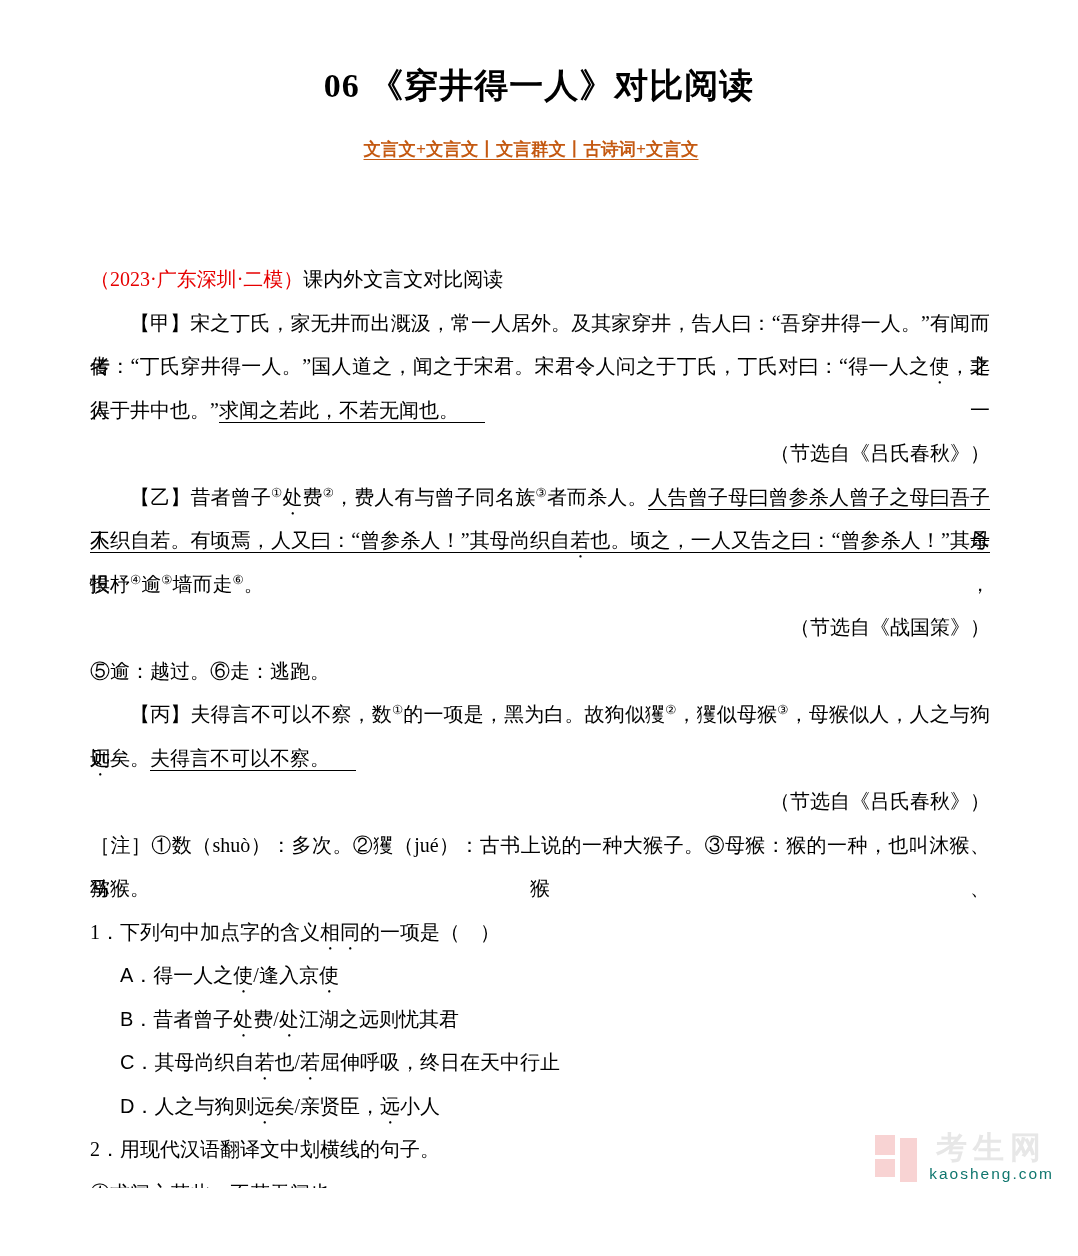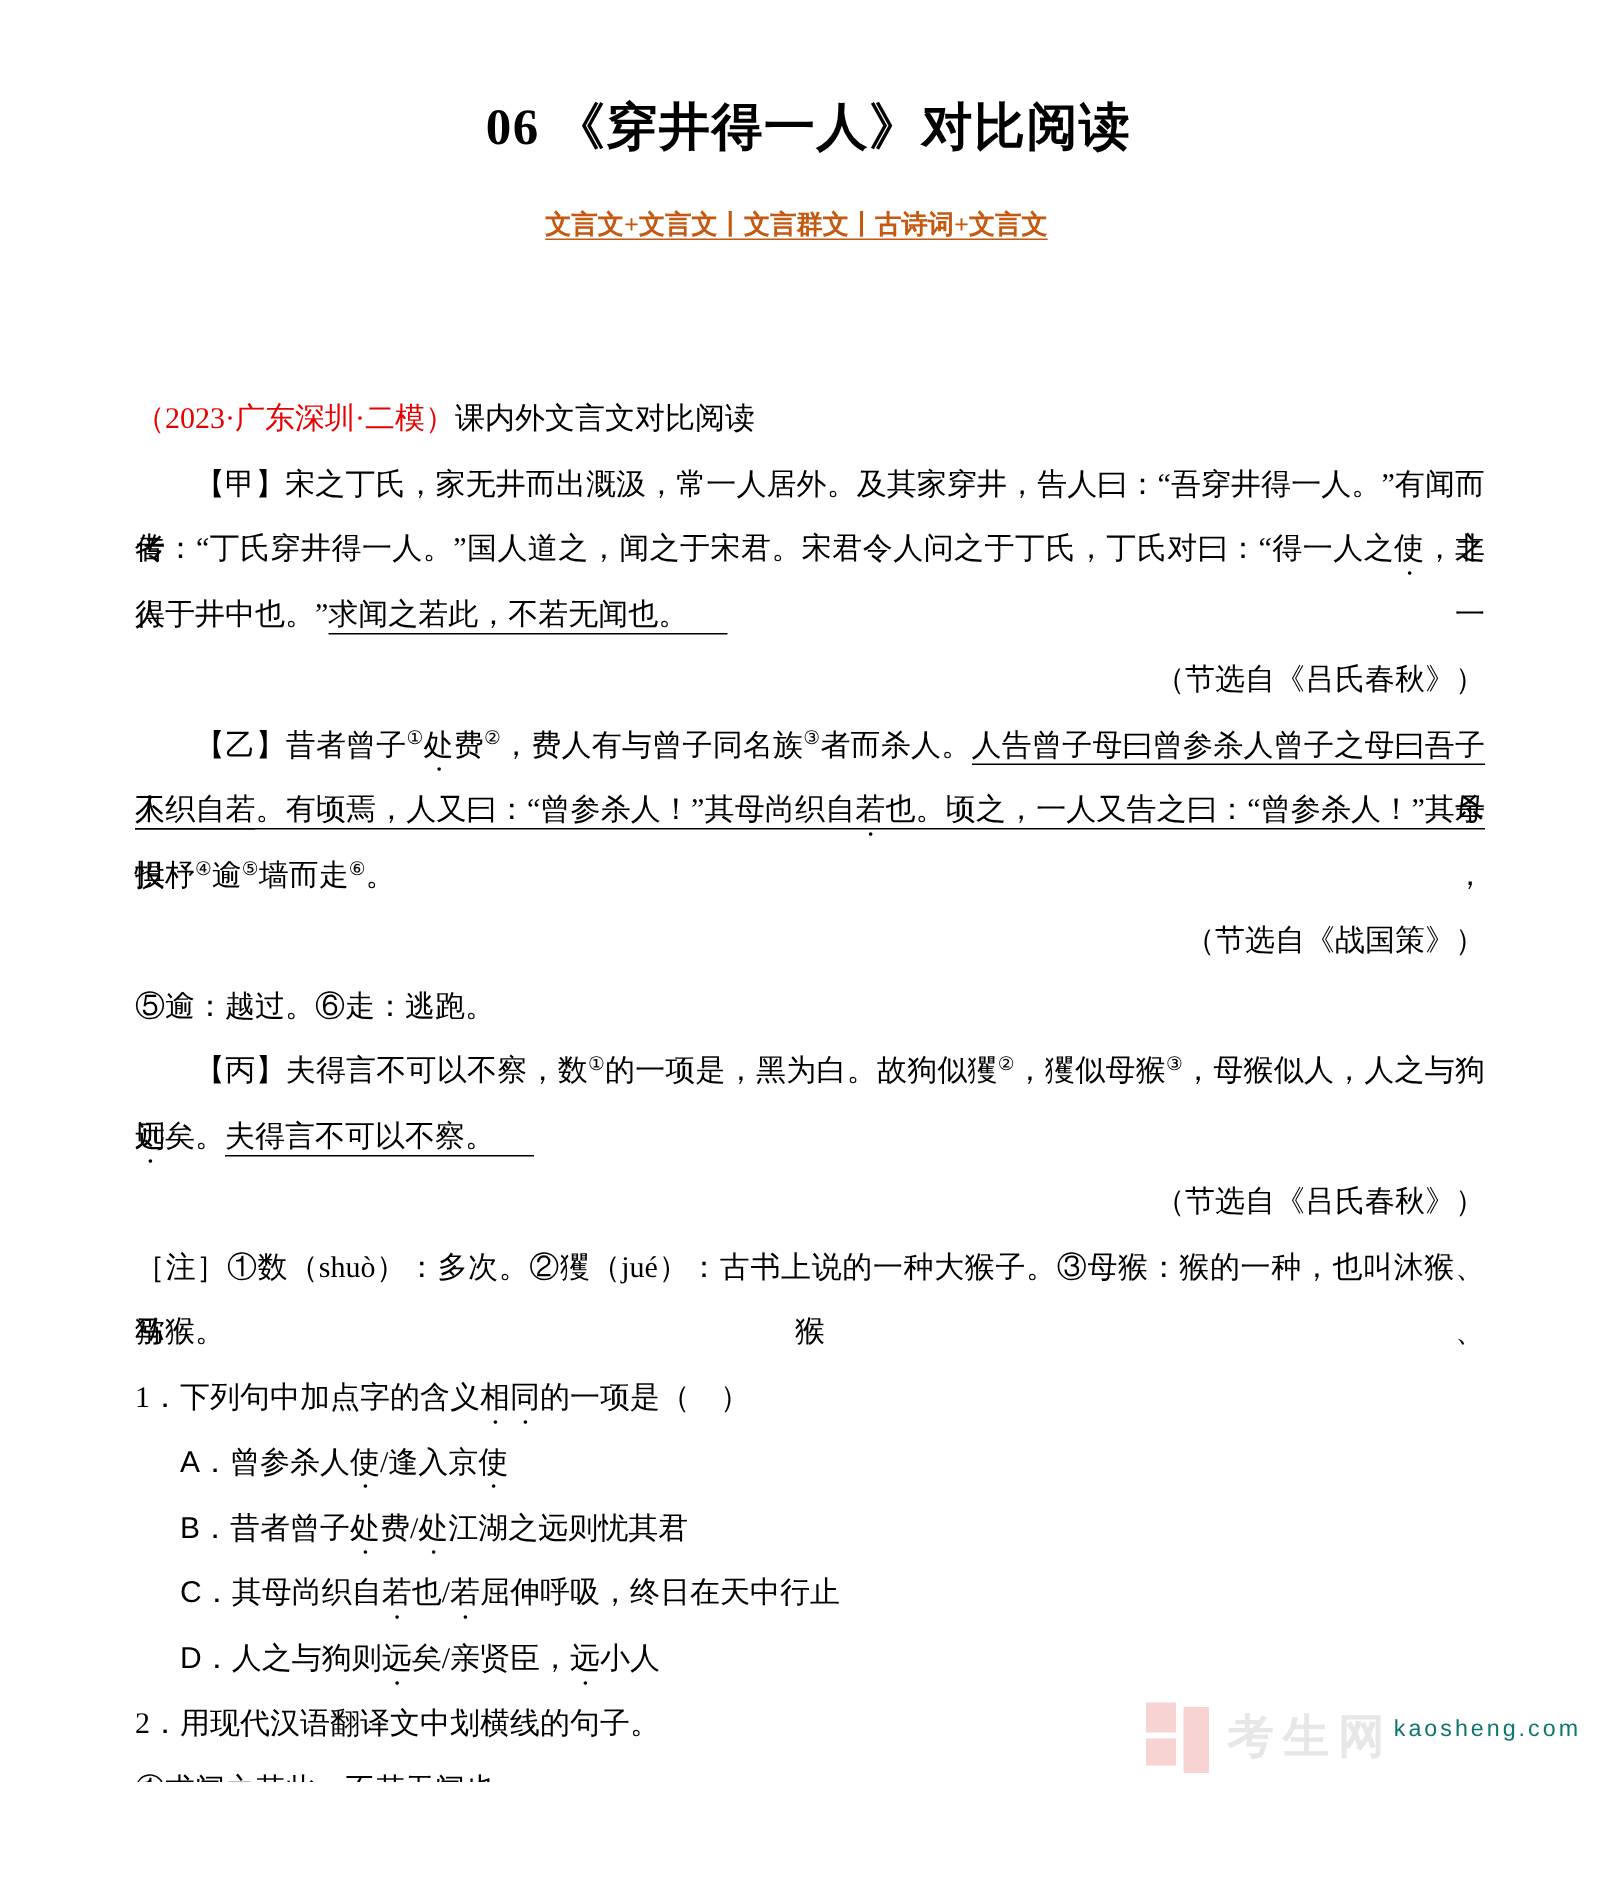--- a/index.html
+++ b/index.html
@@ -36,21 +36,21 @@
     text-emphasis-position:under right;
   }
   .lat { font-family:"Liberation Sans","DejaVu Sans",sans-serif; }
   
   .watermark { position:absolute; right:24px; bottom:6px; display:flex; align-items:center; gap:10px; }
   .wm-logo { position:relative; width:44px; height:50px; }
   .wm-logo div { position:absolute; background:#f8d3d3; }
   .wm-b1 { left:0;  top:3;  width:20px; height:20px; top:3px; }
   .wm-b2 { left:25px; top:6px; width:17px; height:44px; }
   .wm-b3 { left:0; top:27px; width:20px; height:18px; }
-  .wm-text { display:flex; line-height:1; }
+  .wm-text { display:flex; flex-direction:column; line-height:1;align-items:center; }
   .wm-name {
     font-size:31px; font-weight:bold; color:#e7e7e7; letter-spacing:6px;
     font-family:"Liberation Sans","DejaVu Sans",sans-serif;
   }
   .wm-domain {
     margin-top:3px; font-size:15.5px; color:#0f766e; letter-spacing:2px;
     font-family:"Liberation Sans","DejaVu Sans",sans-serif;
   }
 </style>
 </head>
@@ -79,21 +79,21 @@
 
     <div class="ln indent fill"><span>【丙】夫得言不可以不察，数</span><span class="sup">①</span><span>的一项是，黑为白。故狗似玃</span><span class="sup">②</span><span>，玃似母猴</span><span class="sup">③</span><span>，母猴似人，人之与狗则</span></div>
     <div class="ln"><span class="dot">远</span><span>矣。</span><span class="u tail">夫得言不可以不察。</span></div>
     <div class="ln right">（节选自《吕氏春秋》）</div>
 
     <div class="ln fill">［注］①数（shuò）：多次。②玃（jué）：古书上说的一种大猴子。③母猴：猴的一种，也叫沐猴、猕猴、</div>
     <div class="ln">马猴。</div>
 
     <div class="ln"><span>1．下列句中加点字的含义</span><span class="dot">相同</span><span>的一项是（　）</span></div>
 
-    <div class="ln opt"><span class="lat">A．</span><span>曾参杀人</span><span class="dot">使</span><span>/逢入京</span><span class="dot">使</span><span></span></div>
+    <div class="ln opt"><span class="lat">A．</span><span>得一人之</span><span class="dot">使</span><span>/逢入京</span><span class="dot">使</span><span></span></div>
     <div class="ln opt"><span class="lat">B．</span><span>昔者曾子</span><span class="dot">处</span><span>费/</span><span class="dot">处</span><span>江湖之远则忧其君</span></div>
     <div class="ln opt"><span class="lat">C．</span><span>其母尚织自</span><span class="dot">若</span><span>也/</span><span class="dot">若</span><span>屈伸呼吸，终日在天中行止</span></div>
     <div class="ln opt"><span class="lat">D．</span><span>人之与狗则</span><span class="dot">远</span><span>矣/亲贤臣，</span><span class="dot">远</span><span>小人</span></div>
 
     <div class="ln">2．用现代汉语翻译文中划横线的句子。</div>
     <div class="ln">①求闻之若此，不若无闻也。</div>
 
   </div>
 
   <div class="watermark">

